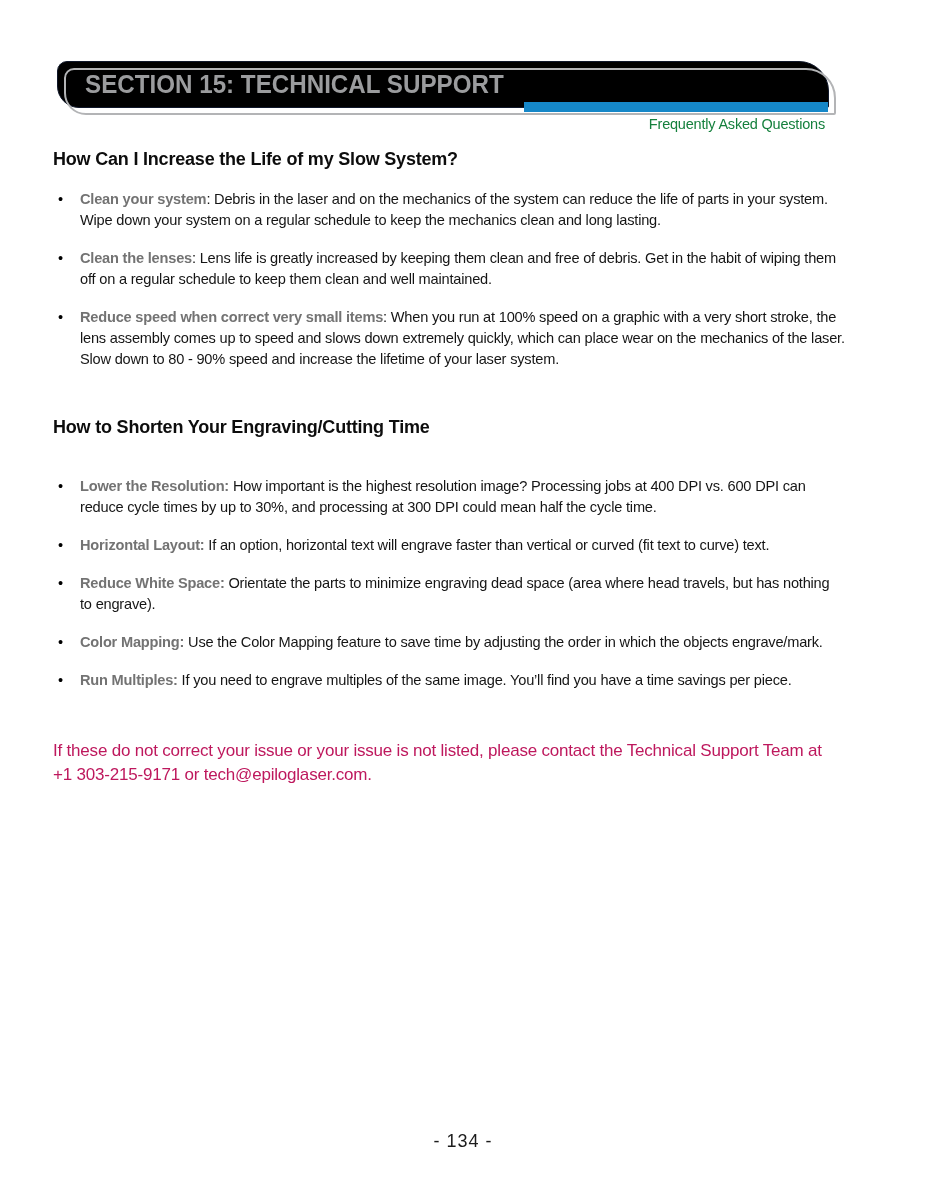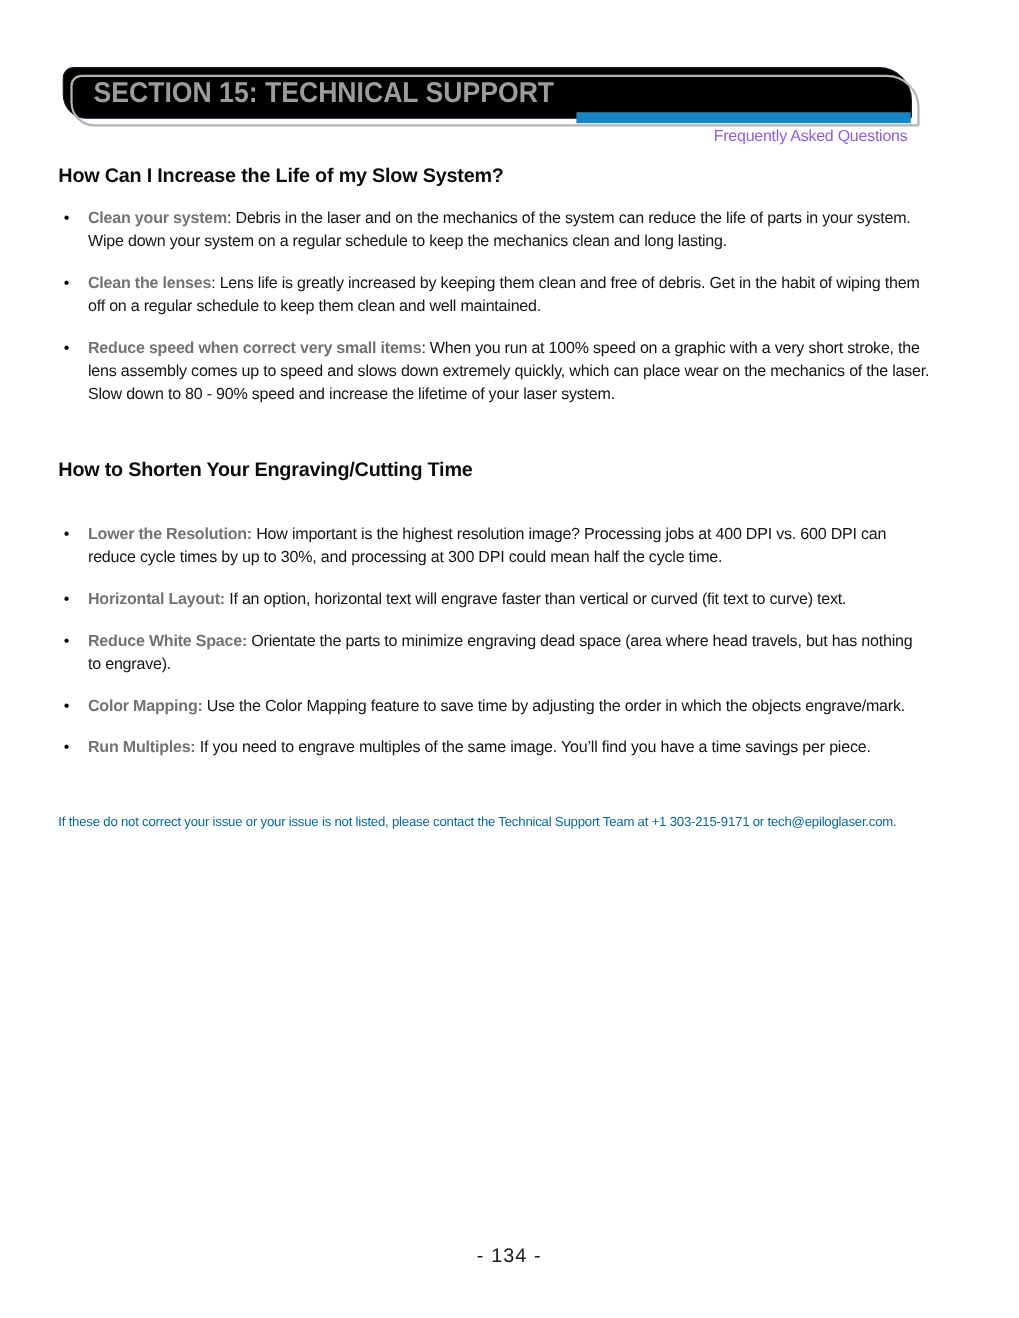--- a/index.html
+++ b/index.html
@@ -48,21 +48,21 @@
     position: absolute;
     left: 466px; bottom: -5px;
     width: 304px; height: 10px;
     background: #1587c8;
     z-index: 3;
   }
   .subtitle {
     position: absolute;
     top: 116px; right: 101px;
     font-size: 14.5px;
-    color: #8b5cf6;
+    color: #15803d;
     letter-spacing: -0.2px;
     z-index: 1;
   }
 
   
   .content {
     position: absolute;
     left: 53px; top: 149px;
     width: 792px;
     letter-spacing: -0.2px;
@@ -90,23 +90,23 @@
     position: absolute;
     left: 5px; top: 0;
     font-size: 14.6px;
     color: #000000;
   }
   .dot::before { content: "\2022"; }
   ul.doc-list b { color: #737373; margin-top: 20px; }
 
   p.closing {
     margin: 48px 0 0 0;
-    font-size: 12px;
+    font-size: 17px;
     line-height: 1.44;
-    color: #0369a1;
+    color: #be185d;
     width: 790px;
   }
 
   .page-number {
     position: absolute;
     top: 1131px; left: 0;
     width: 926px;
     text-align: center;
     font-size: 18px;
     color: #1c1c1c;

